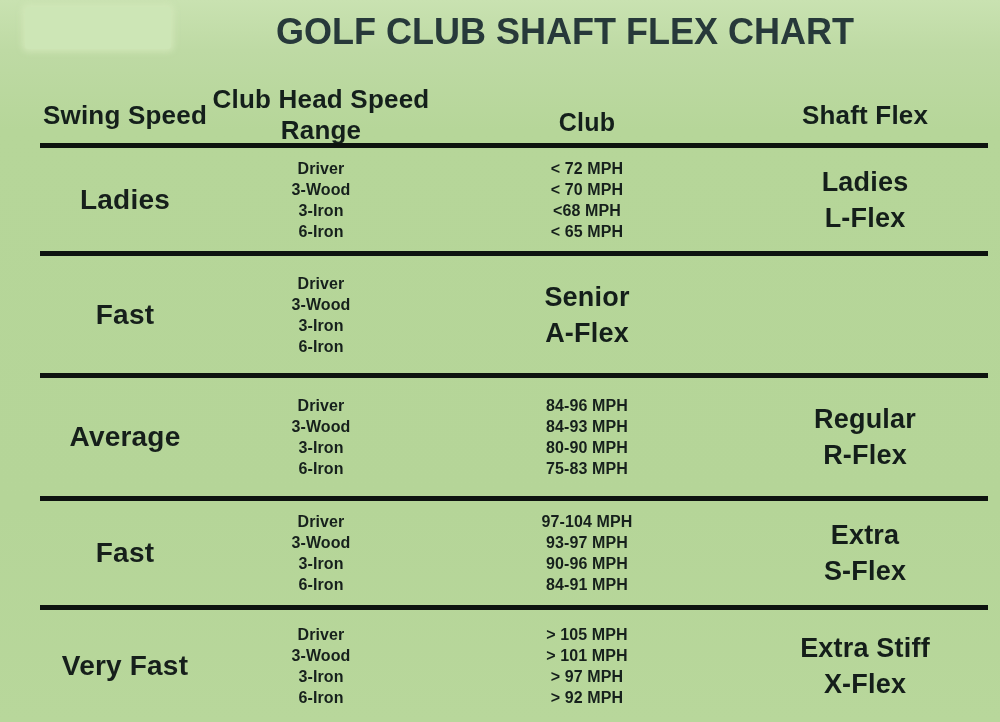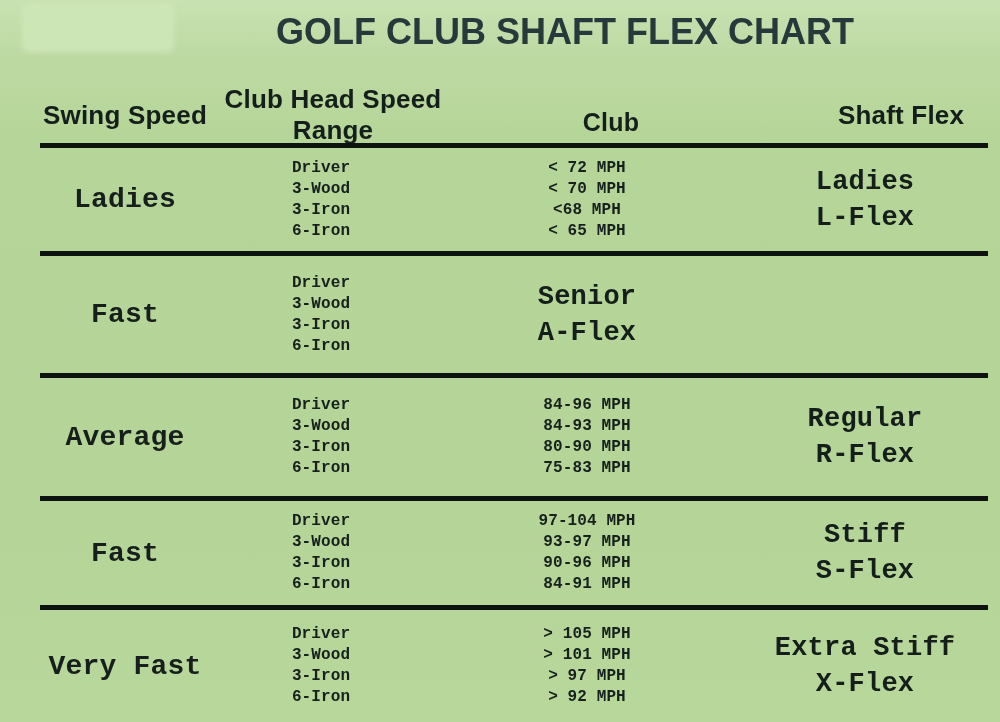--- a/index.html
+++ b/index.html
@@ -24,41 +24,40 @@
     font-size:36px;line-height:1.15;letter-spacing:0px;
     color:#27393a;
   }
   .grid{
     display:grid;
     grid-template-columns:170px 222px 310px 246px;
   }
   .header-row{
     position:absolute;top:84px;left:40px;width:948px;height:46px;
     align-items:center;
-    gap:12px;
   }
   .hcell{
     text-align:center;font-size:26px;color:#141f1b;letter-spacing:0.2px;
   }
   .hcell.club-h{position:relative;top:7px;font-size:25px;}
   .table{
     position:absolute;top:143px;left:40px;width:948px;height:579px;
     display:flex;flex-direction:column;
   }
   .row{
     box-sizing:border-box;
     border-top:5px solid #0d130f;
     align-items:center;
   }
   .row:nth-child(1){height:108px;}
   .row:nth-child(2){height:122px;}
   .row:nth-child(3){height:123px;}
   .row:nth-child(4){height:109px;}
   .row:nth-child(5){height:117px;}
-  .cell{display:flex;flex-direction:column;justify-content:center;align-items:center;text-align:center;font-family:Liberation Mono, monospace;}
+  .cell{display:flex;flex-direction:column;justify-content:center;align-items:center;text-align:center;}
   .speed-label{font-size:28px;color:#161f1b;letter-spacing:0.2px;}
   .club-list div,.speed-list div{
     font-size:16px;line-height:21px;color:#16201c;letter-spacing:0.1px;
   }
   .flex-label div{
     font-size:27px;line-height:36px;color:#141e1a;letter-spacing:0.2px;
   }
 </style>
 </head>
 <body>
@@ -140,21 +139,21 @@
         <div>3-Iron</div>
         <div>6-Iron</div>
       </div>
       <div class="cell speed-list">
         <div>97-104 MPH</div>
         <div>93-97 MPH</div>
         <div>90-96 MPH</div>
         <div>84-91 MPH</div>
       </div>
       <div class="cell flex-label">
-        <div>Stiff</div>
+        <div>Extra</div>
         <div>S-Flex</div>
       </div>
     </div>
 
     <div class="grid row">
       <div class="cell speed-label">Very Fast</div>
       <div class="cell club-list">
         <div>Driver</div>
         <div>3-Wood</div>
         <div>3-Iron</div>

